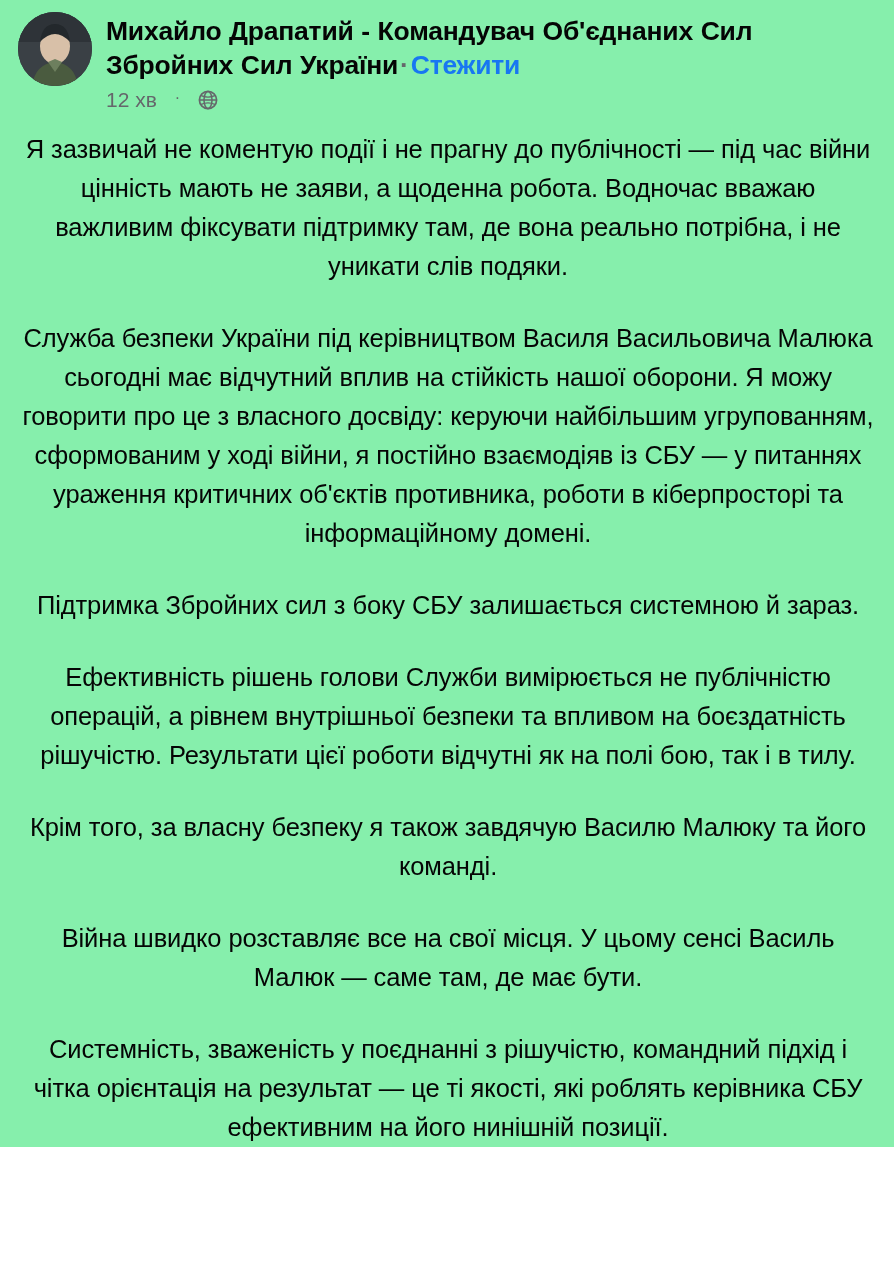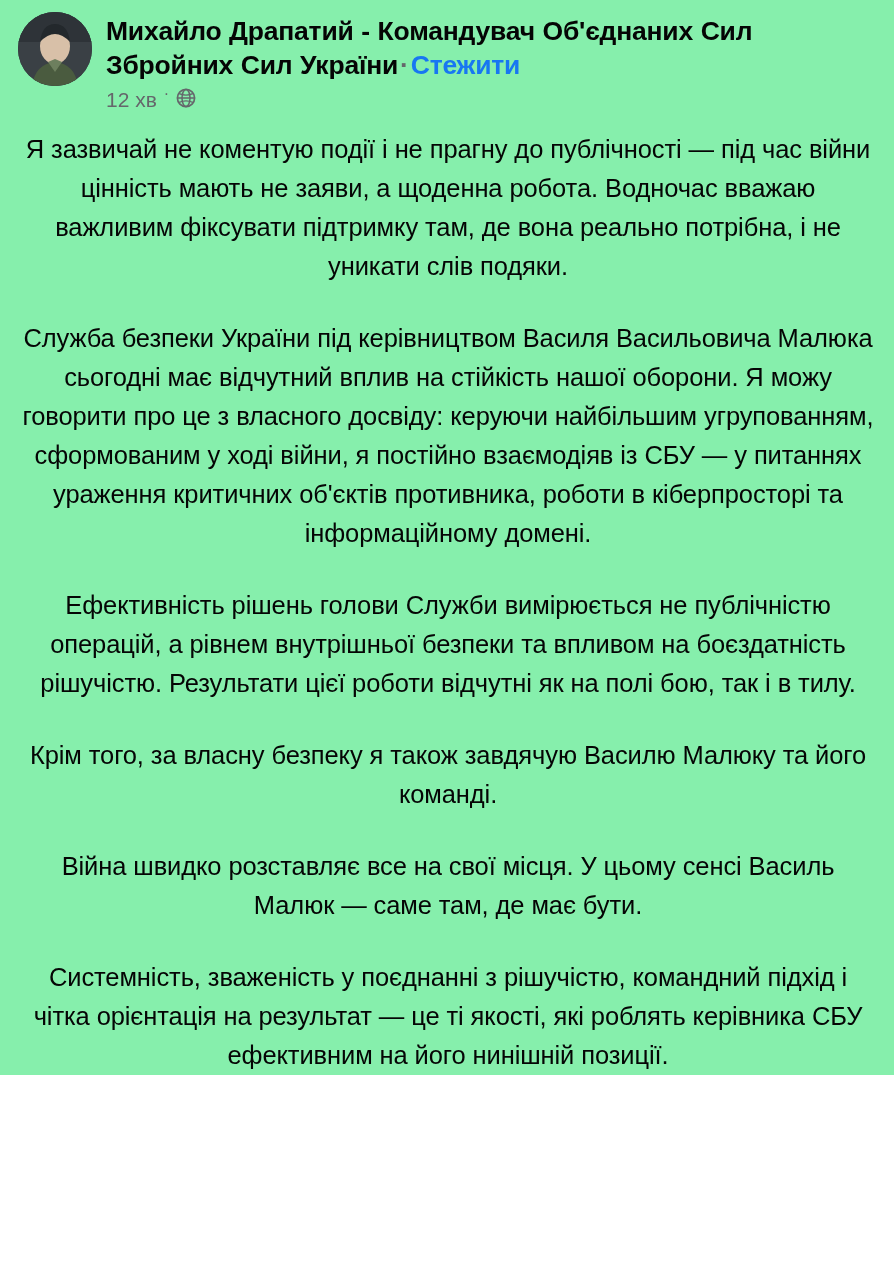--- a/index.html
+++ b/index.html
@@ -59,22 +59,22 @@
     font-weight: bold;
     padding: 0 2px;
   }
   .follow-link {
     color: #1877f2;
     font-weight: bold;
     cursor: pointer;
   }
   .meta-line {
     display: flex;
-    align-items: flex-start;
-    gap: 7px;
+    align-items: center;
+    gap: 18px;
     margin-top: 6px;
     color: #65676b;
     font-size: 21px;
     line-height: 24px;
   }
   .meta-dot {
     font-size: 16px;
     line-height: 16px;
     position: relative;
     top: -2px;
@@ -132,19 +132,20 @@
             <path d="M3.2 14.4 q6.8 -3 13.6 0" fill="none" stroke="#65676b" stroke-width="1.3"></path>
           </svg>
         </span>
       </div>
     </div>
   </div>
 
   <div class="post-body">
     <p>Я зазвичай не коментую події і не прагну до публічності — під час війни цінність мають не заяви, а щоденна робота. Водночас вважаю важливим фіксувати підтримку там, де вона реально потрібна, і не уникати слів подяки.</p>
     <p>Служба безпеки України під керівництвом Василя Васильовича Малюка сьогодні має відчутний вплив на стійкість нашої оборони. Я можу говорити про це з власного досвіду: керуючи найбільшим угрупованням, сформованим у ході війни, я постійно взаємодіяв із СБУ — у питаннях ураження критичних об'єктів противника, роботи в кіберпросторі та інформаційному домені.</p>
+    <p>Підтримка Збройних сил з боку СБУ залишається системною й зараз.</p>
     <p>Ефективність рішень голови Служби вимірюється не публічністю операцій, а рівнем внутрішньої безпеки та впливом на боєздатність рішучістю. Результати цієї роботи відчутні як на полі бою, так і в тилу.</p>
     <p>Крім того, за власну безпеку я також завдячую Василю Малюку та його команді.</p>
     <p>Війна швидко розставляє все на свої місця. У цьому сенсі Василь Малюк — саме там, де має бути.</p>
     <p>Системність, зваженість у поєднанні з рішучістю, командний підхід і чітка орієнтація на результат — це ті якості, які роблять керівника СБУ ефективним на його нинішній позиції.</p>
   </div>
 
 </div>
 
 </body></html>

